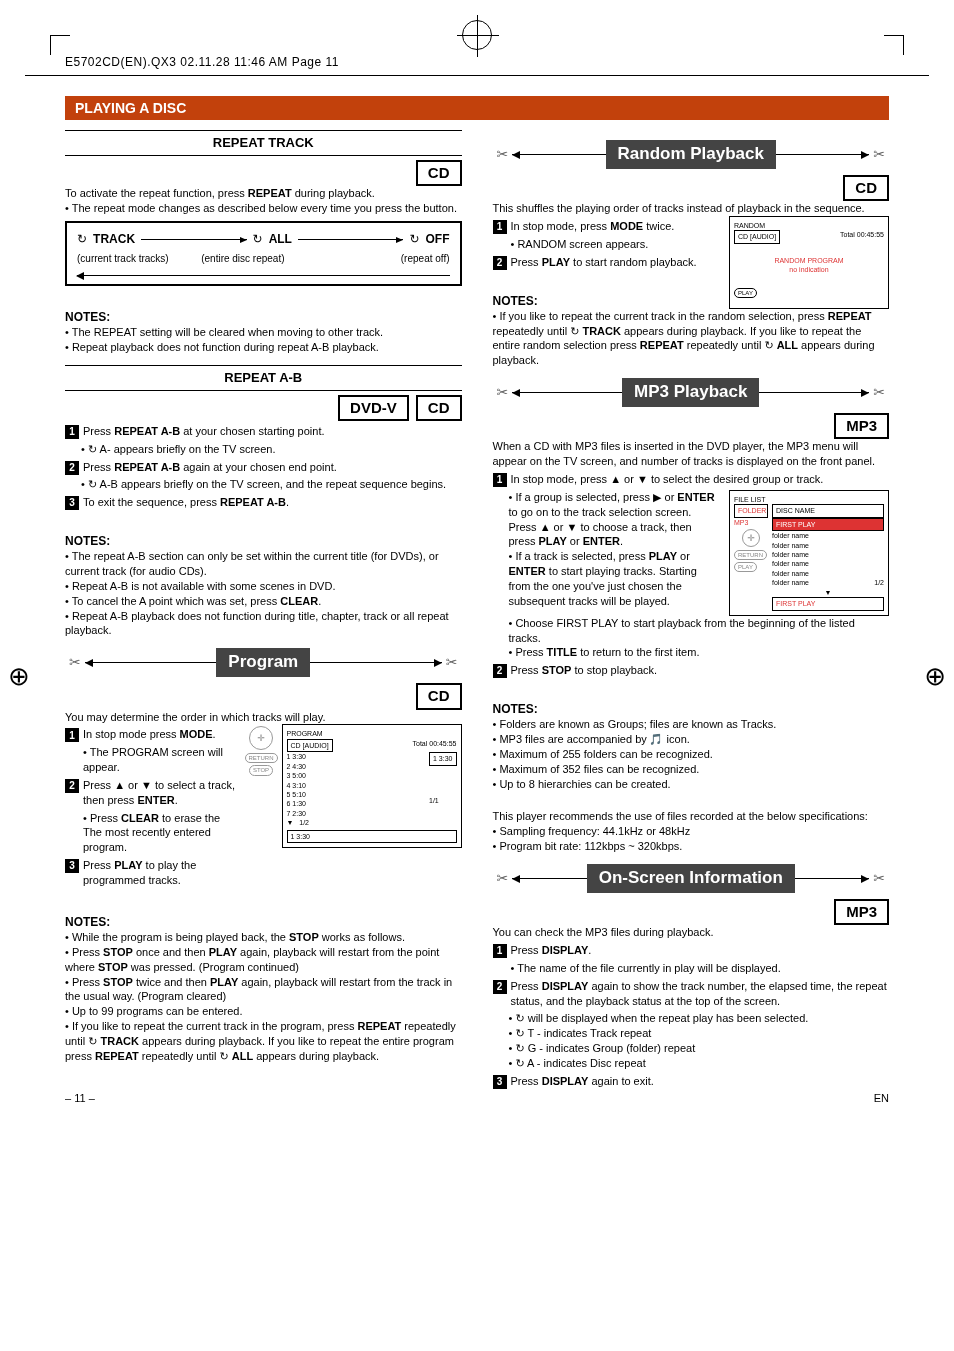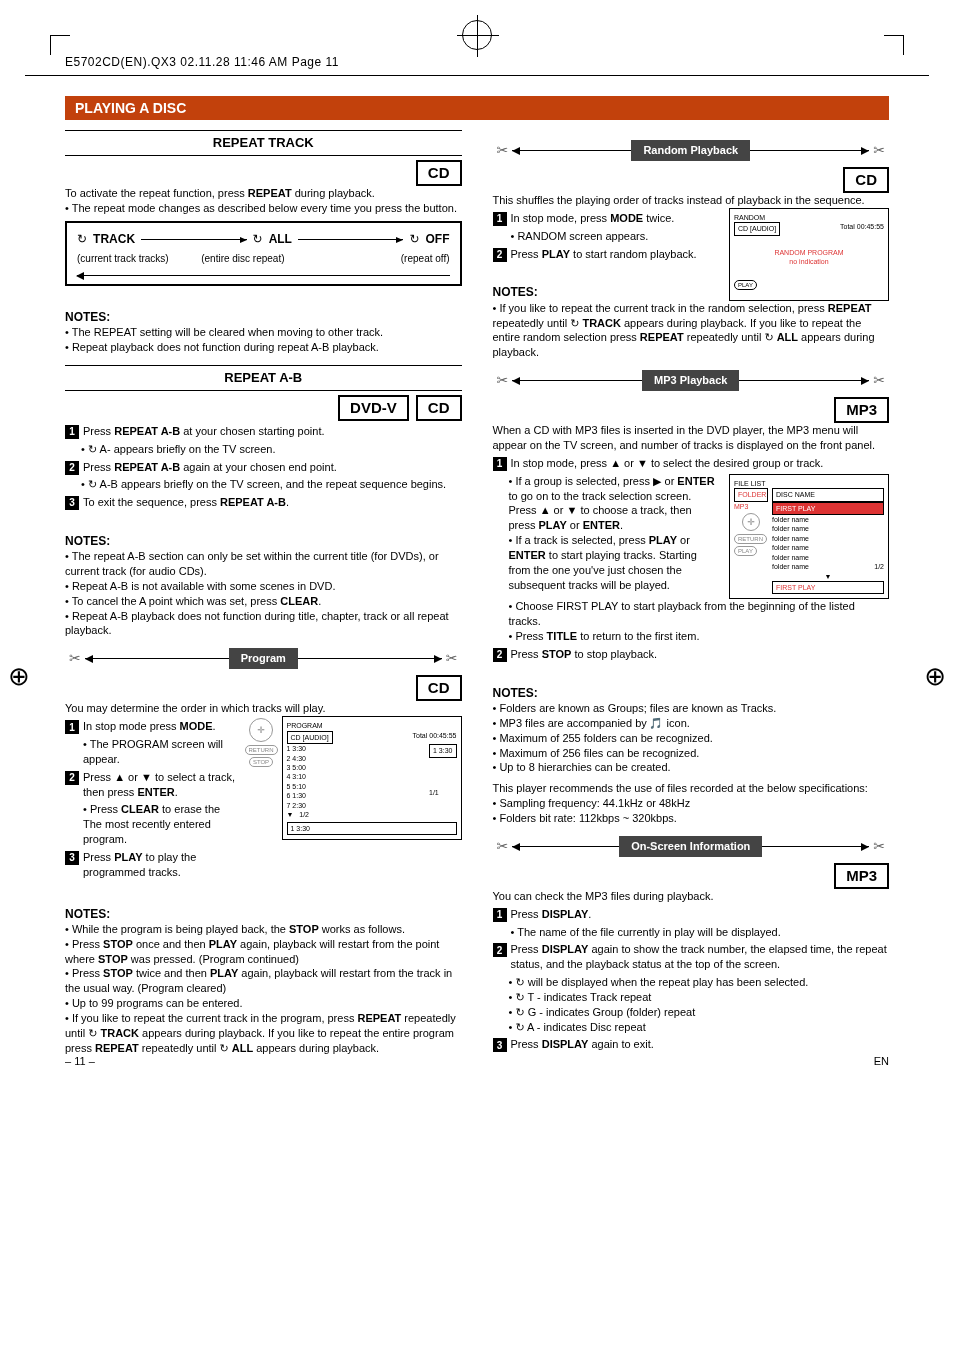--- a/index.html
+++ b/index.html
@@ -20,21 +20,21 @@
 
   .section-bar { background:#c2410c; color:#fff; font-weight:bold; font-size:14px; padding:4px 10px; margin:20px 0 10px 0; }
   .columns { display:flex; gap:31px; }
   .col { flex:1; font-size:11px; line-height:1.35; }
 
   .subheading { text-align:center; font-weight:bold; font-size:13px; padding:3px 0; border-top:1px solid #000; border-bottom:1px solid #000; margin-bottom:4px; }
   .badge-row { text-align:right; }
   .badge { display:inline-block; border:2px solid #000; font-weight:bold; font-size:15px; padding:1px 10px; margin-left:4px; }
 
   .ribbon { display:flex; align-items:center; margin:10px 0 6px 0; }
-  .ribbon .b { background:#444; color:#fff; font-weight:bold; padding:3px 12px; font-size:11px; }
+  .ribbon .b { background:#444; color:#fff; font-weight:bold; padding:3px 12px; font-size:17px; }
   .ribbon .a { border-top:1px solid #000; flex:1; position:relative; }
   .ribbon .a::after { content:""; position:absolute; top:-4px; width:0;height:0; border-top:4px solid transparent; border-bottom:4px solid transparent; }
   .ribbon .al::after { left:0; border-right:8px solid #000; }
   .ribbon .ar::after { right:0; border-left:8px solid #000; }
   .ribbon .tip { font-size:14px; color:#666; padding:0 4px; }
 
   .notes-h { font-weight:bold; font-size:12px; margin-top:23px; }
   ul.notes, ul.sub { list-style:none; padding-left:0; }
   ul.notes>li::before { content:"• "; }
   ul.sub { padding-left:16px; }
@@ -279,27 +279,27 @@
       <ul class="sub">
         <li>Choose FIRST PLAY to start playback from the beginning of the listed tracks.</li>
         <li>Press <b>TITLE</b> to return to the first item.</li>
       </ul>
       <div class="step"><span class="num">2</span>Press <b>STOP</b> to stop playback.</div>
       <div class="notes-h">NOTES:</div>
       <ul class="notes">
         <li>Folders are known as Groups; files are known as Tracks.</li>
         <li>MP3 files are accompanied by 🎵 icon.</li>
         <li>Maximum of 255 folders can be recognized.</li>
-        <li>Maximum of 256 files can be recognized.</li>
+        <li>Maximum of 352 files can be recognized.</li>
         <li>Up to 8 hierarchies can be created.</li>
       </ul>
-      <p style="margin-top:6px">This player recommends the use of files recorded at the below specifications:</p>
+      <p style="margin-top:18px">This player recommends the use of files recorded at the below specifications:</p>
       <ul class="notes">
         <li>Sampling frequency: 44.1kHz or 48kHz</li>
-        <li>Folders bit rate: 112kbps ~ 320kbps.</li>
+        <li>Program bit rate: 112kbps ~ 320kbps.</li>
       </ul>
 
       <div class="ribbon">
         <span class="tip">✂</span>
           <span class="a al"></span>
         <span class="b">On-Screen Information</span>
         <span class="a ar"></span>
           <span class="tip">✂</span>
       </div>
       <div class="badge-row"><span class="badge">MP3</span></div>

